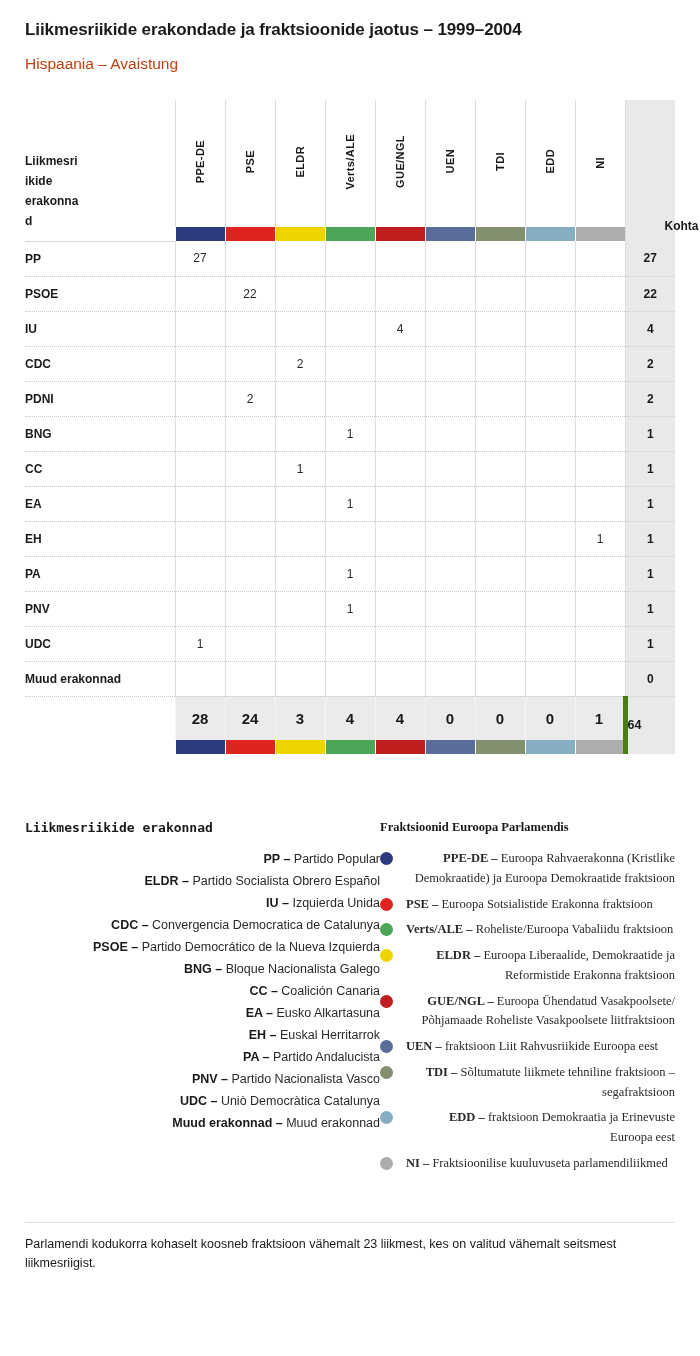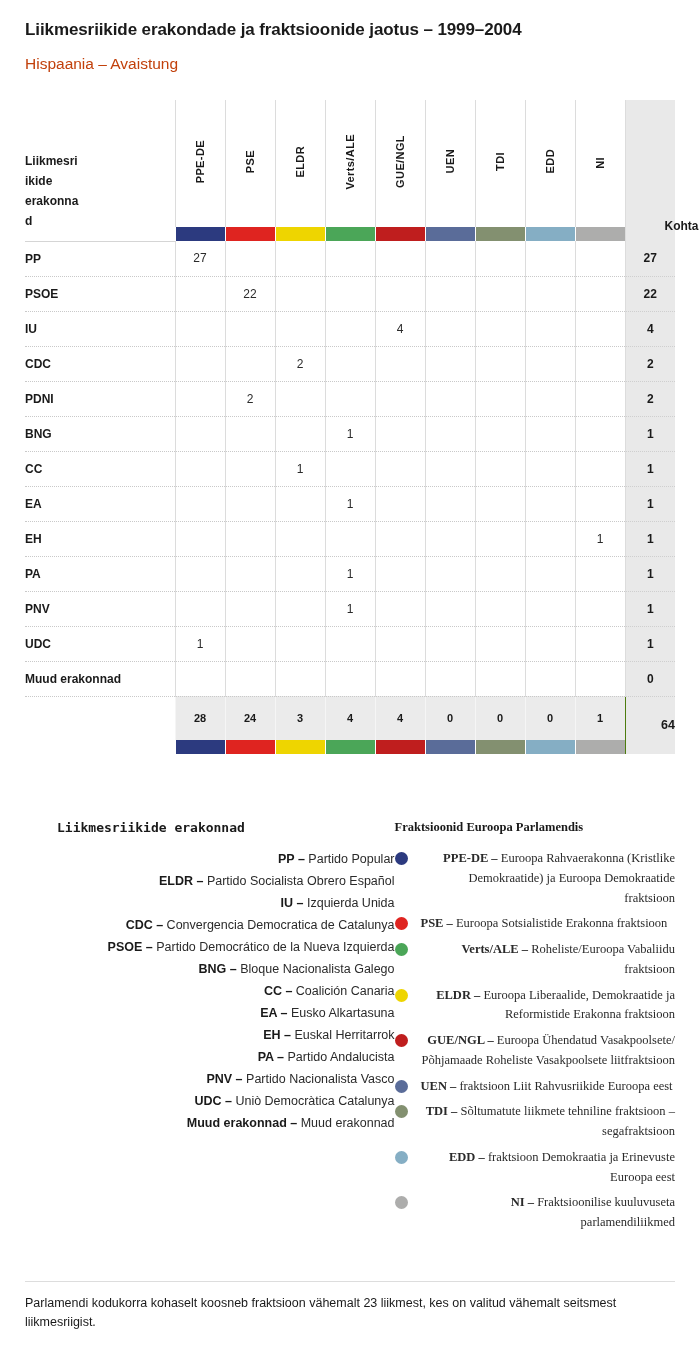--- a/index.html
+++ b/index.html
@@ -28,27 +28,27 @@
   tr.bar-row td.nobar { background: #ffffff; border-left: none; }
 
   tbody th.party-cell { height: 35px; text-align: left; font-size: 12px; font-weight: 700;
                         border-bottom: 1px dotted #c9c9c9; }
   tbody td.val-cell { height: 35px; text-align: center; font-size: 12px; font-weight: 400;
                       color: #2a2a2a; border-left: 1px solid #dcdcdc; border-bottom: 1px dotted #c9c9c9; }
   tbody td.kohta-cell { background: #e9e9e9; text-align: center; font-size: 12px; font-weight: 700;
                         border-left: 1px solid #dcdcdc; border-bottom: 1px dotted #cfcfcf; }
 
   tr.totals-row td { height: 44px; }
-  tr.totals-row td.tot-cell { background: #ebebeb; text-align: center; font-size: 11px;
+  tr.totals-row td.tot-cell { background: #ebebeb; text-align: center; font-size: 15px;
                               font-weight: 700; border-left: 1px solid #f5f5f5; }
-  tr.totals-row td.grand-cell { background: #e9e9e9; text-align: right; font-size: 12.5px;
-                                font-weight: 700; border-left: 1px solid #4d7c0f; }
+  tr.totals-row td.grand-cell { background: #e9e9e9; text-align: left; font-size: 12.5px;
+                                font-weight: 700; border-left: 5px solid #4d7c0f; }
 
   
-  .legends { display: flex; margin-top: 66px; margin-left: 32px; }
+  .legends { display: flex; margin-top: 66px; }
   .party-legend { width: 355px; }
   .party-legend .heading { font-family: "DejaVu Sans Mono", monospace; font-size: 13px;
                            font-weight: 700; margin-bottom: 13px; }
   .party-legend ul, .group-legend ul { list-style: none; margin: 0; padding: 0; text-align: right; }
   .party-legend li { font-size: 12.5px; line-height: 22px; color: #2a2a2a; }
   .party-legend li b { color: #1a1a1a; }
 
   .group-legend { width: 295px; font-family: Liberation Serif, serif; }
   .group-legend .heading { font-size: 12.5px; font-weight: 700; margin-bottom: 14px; }
   .group-legend li { display: flex; gap: 13px; margin-bottom: 6px; font-size: 12.5px;

